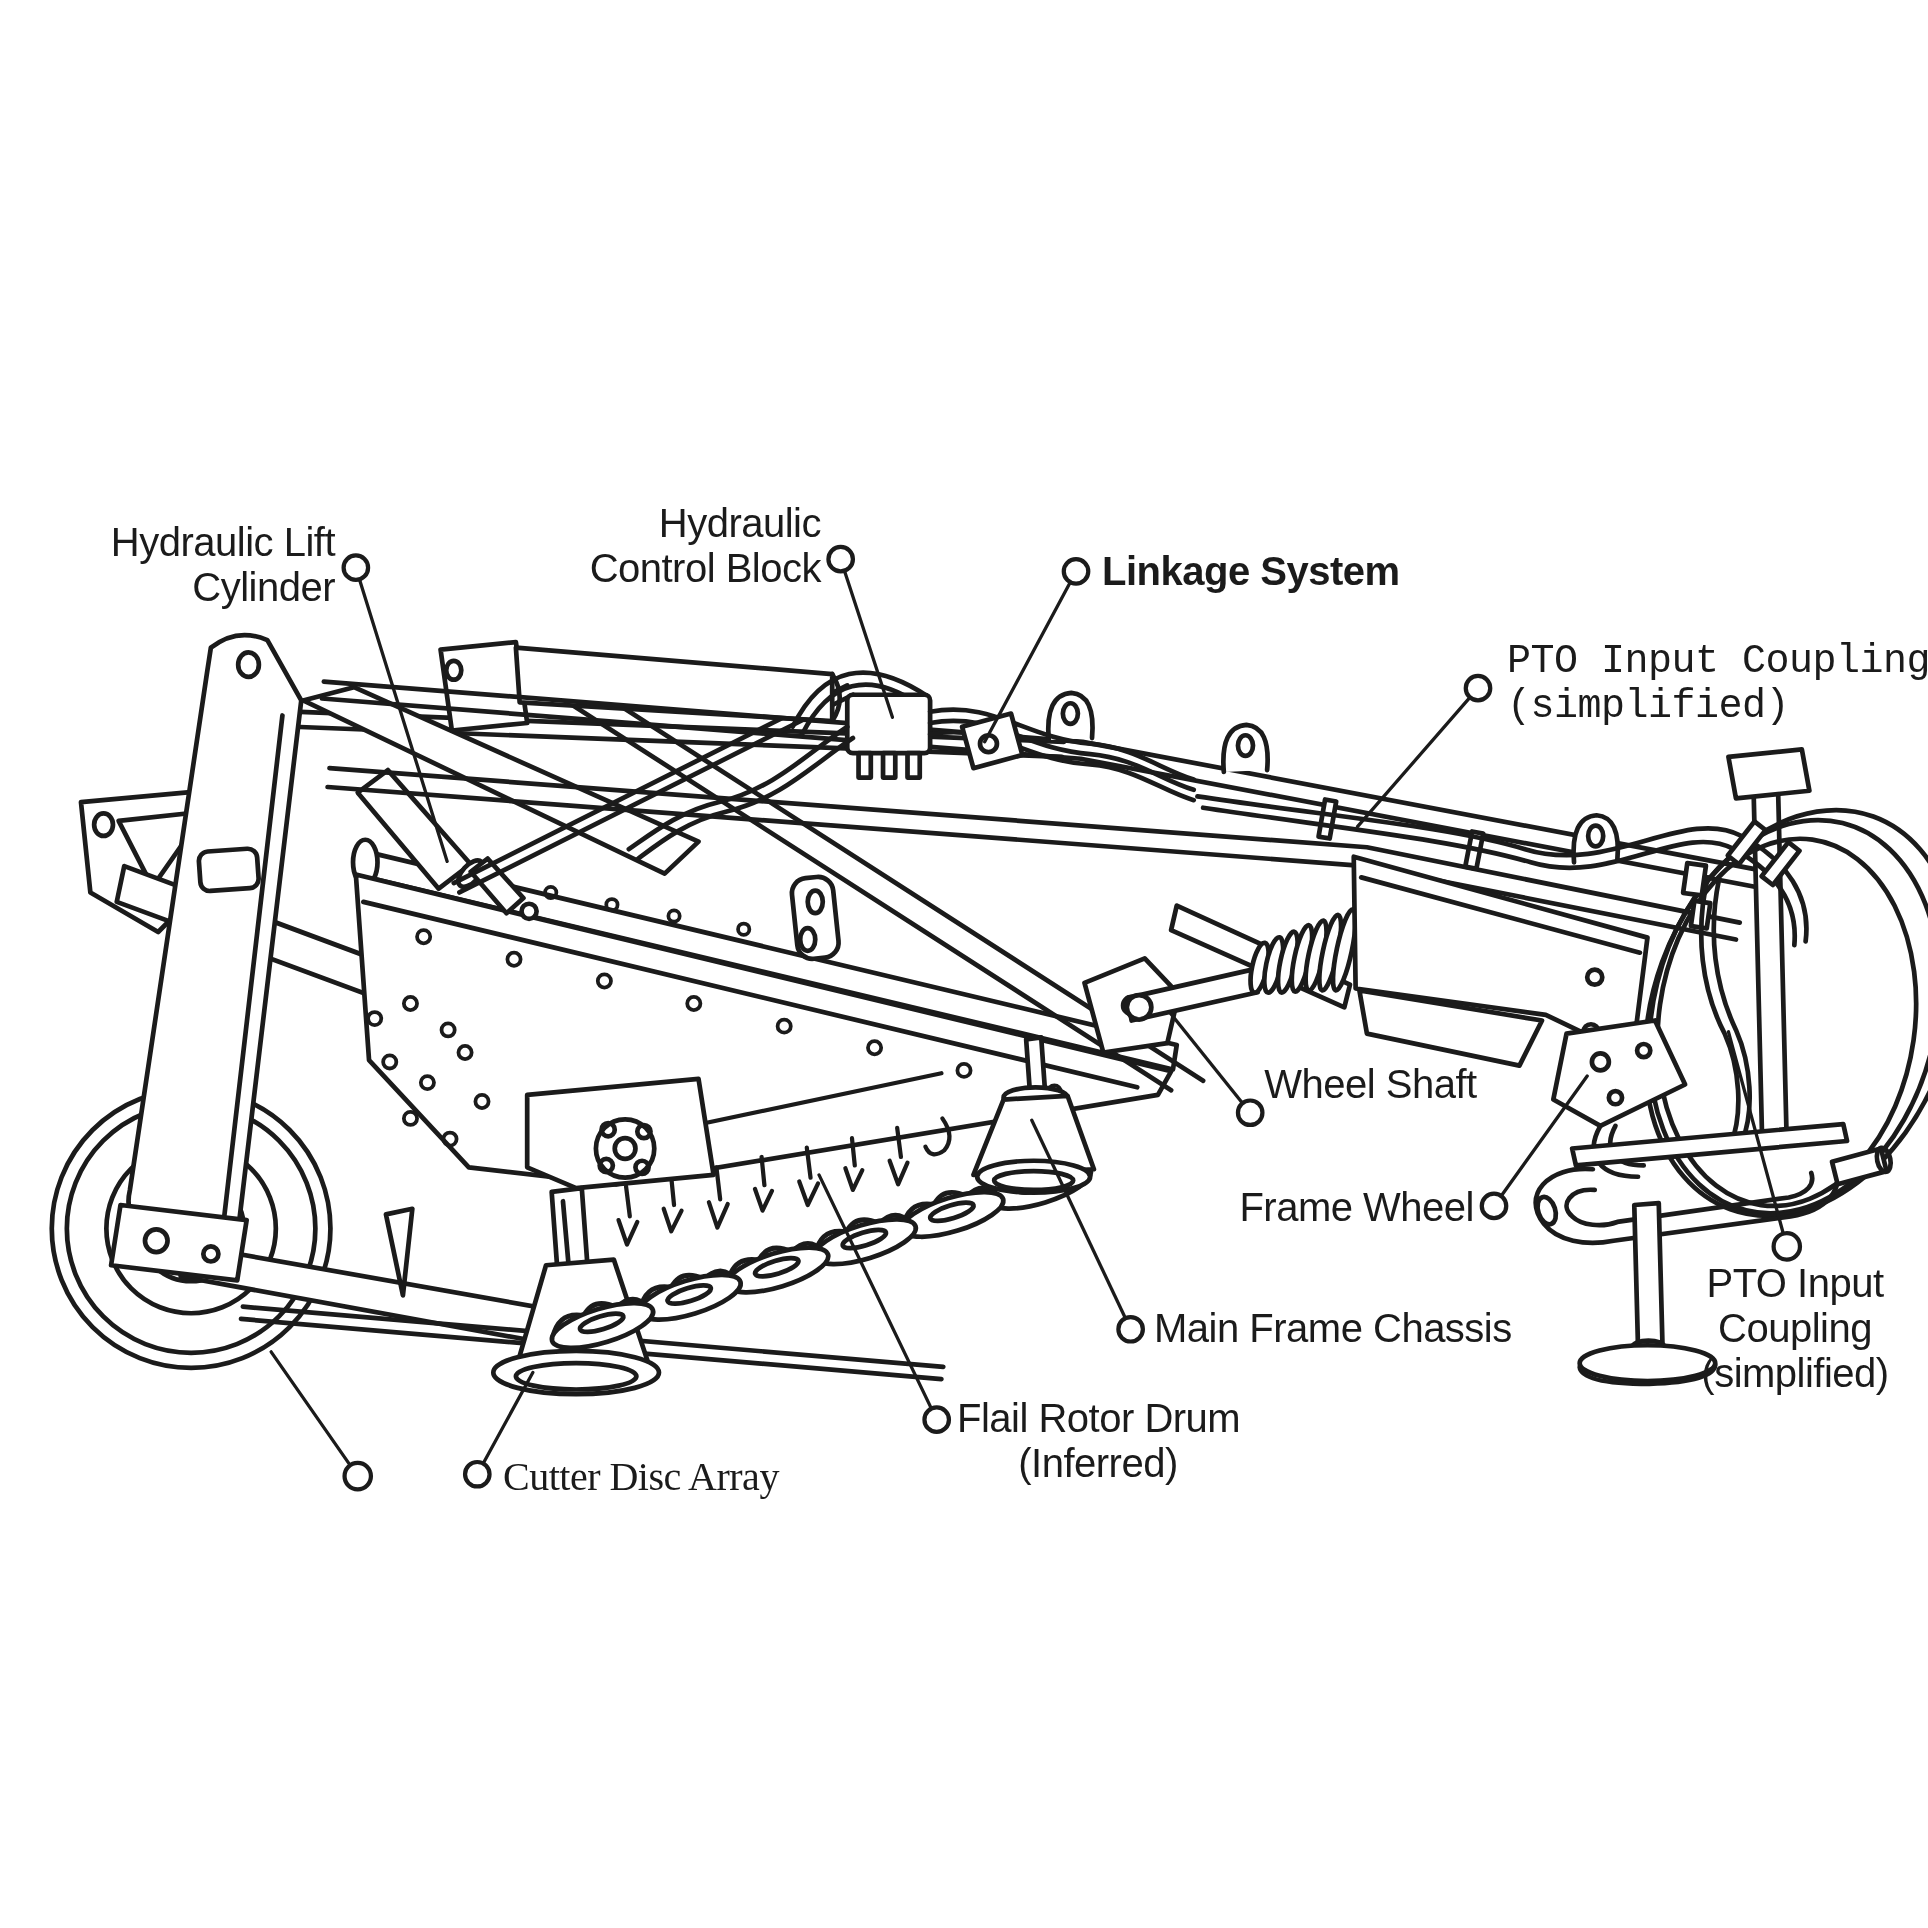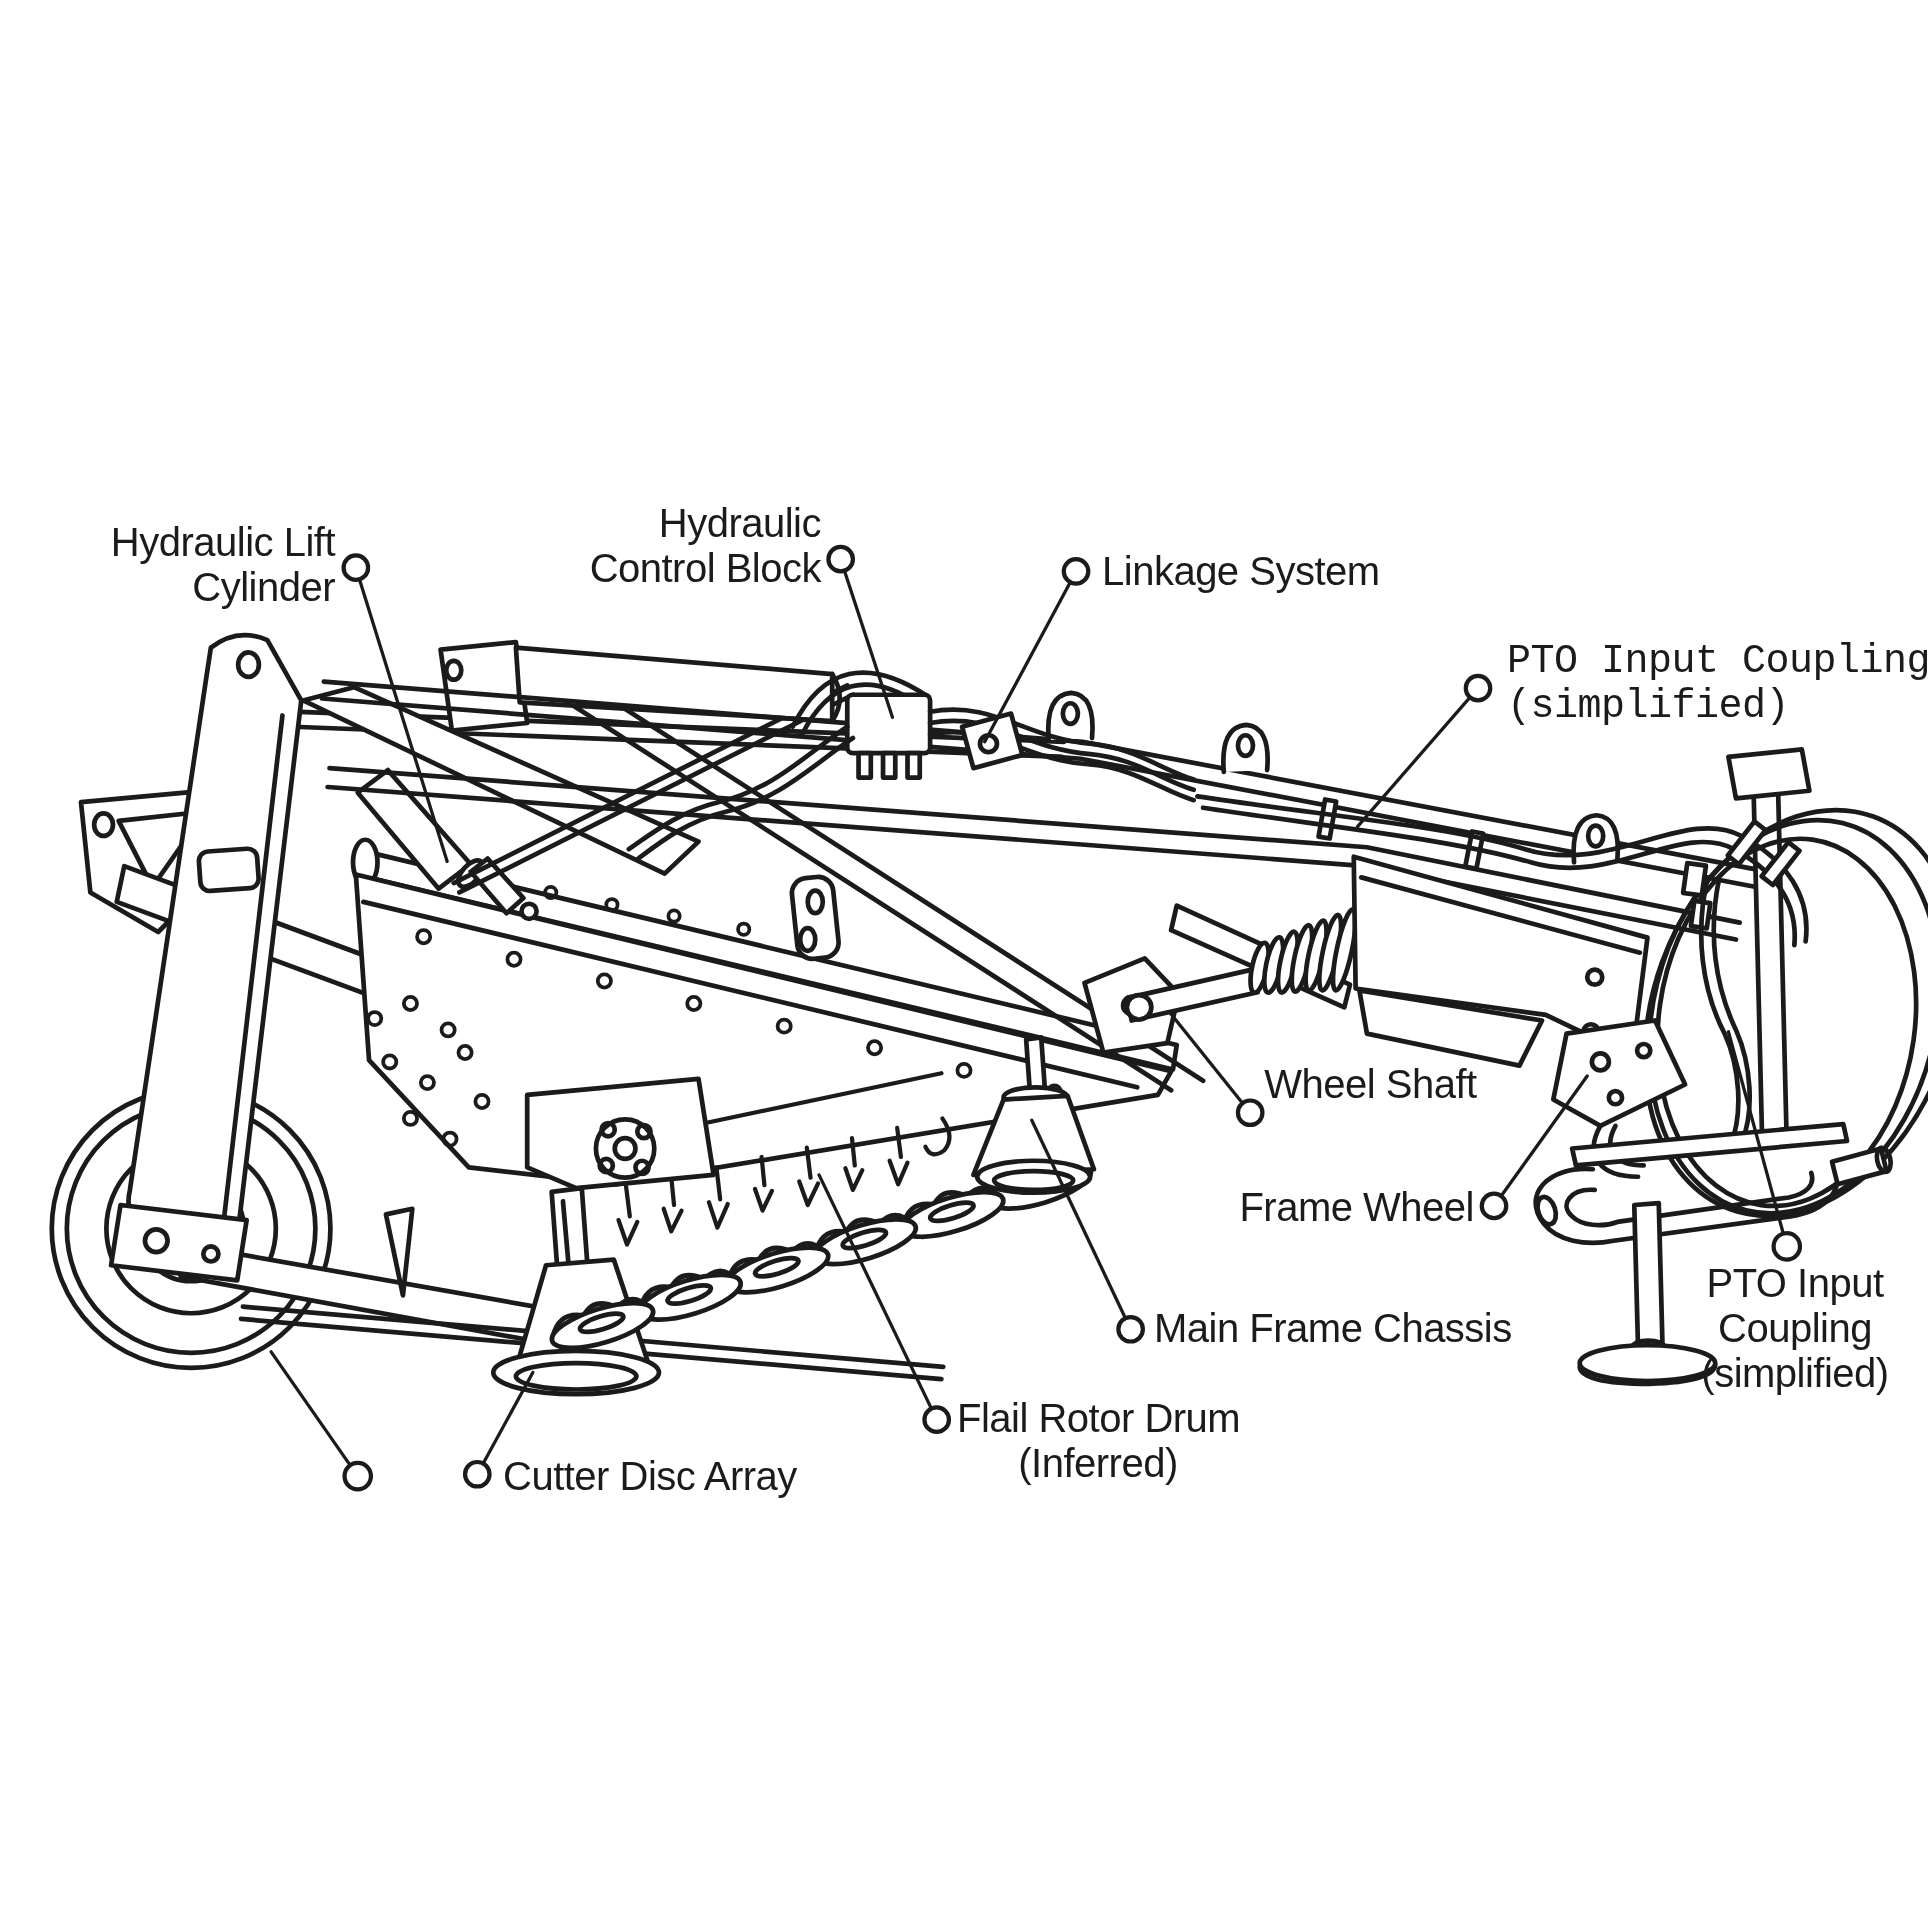--- a/index.html
+++ b/index.html
@@ -324,21 +324,21 @@
   <div class="callout align-right" style="right:1107px; top:501px;">
     <div>Hydraulic</div>
     <div>Control Block</div>
   </div>
 
   <div class="callout align-right" style="right:1593px; top:520px;">
     <div>Hydraulic Lift</div>
     <div>Cylinder</div>
   </div>
 
-  <div class="callout" style="left:1102px; top:549px;">
+  <div class="callout" style="left:1102px; top:549px;font-weight:bold;">
     <div>Linkage System</div>
   </div>
 
   <div class="callout" style="left:1507px; top:639px;font-family:Liberation Mono, monospace;">
     <div>PTO Input Coupling</div>
     <div>(simplified)</div>
   </div>
 
   <div class="callout align-center" style="left:1182px; top:1062px; width:377px;">
     <div>Wheel Shaft</div>
@@ -350,21 +350,21 @@
 
   <div class="callout align-center" style="left:957px; top:1396px; width:282px;">
     <div>Flail Rotor Drum</div>
     <div>(Inferred)</div>
   </div>
 
   <div class="callout" style="left:1154px; top:1306px;">
     <div>Main Frame Chassis</div>
   </div>
 
-  <div class="callout" style="left:503px; top:1454px;">
+  <div class="callout" style="left:503px; top:1454px;font-family:Liberation Serif, serif;">
     <div>Cutter Disc Array</div>
   </div>
 
   <div class="callout align-center" style="left:1648px; top:1261px; width:294px;">
     <div>PTO Input</div>
     <div>Coupling</div>
     <div>(simplified)</div>
   </div>
 
 </div>

